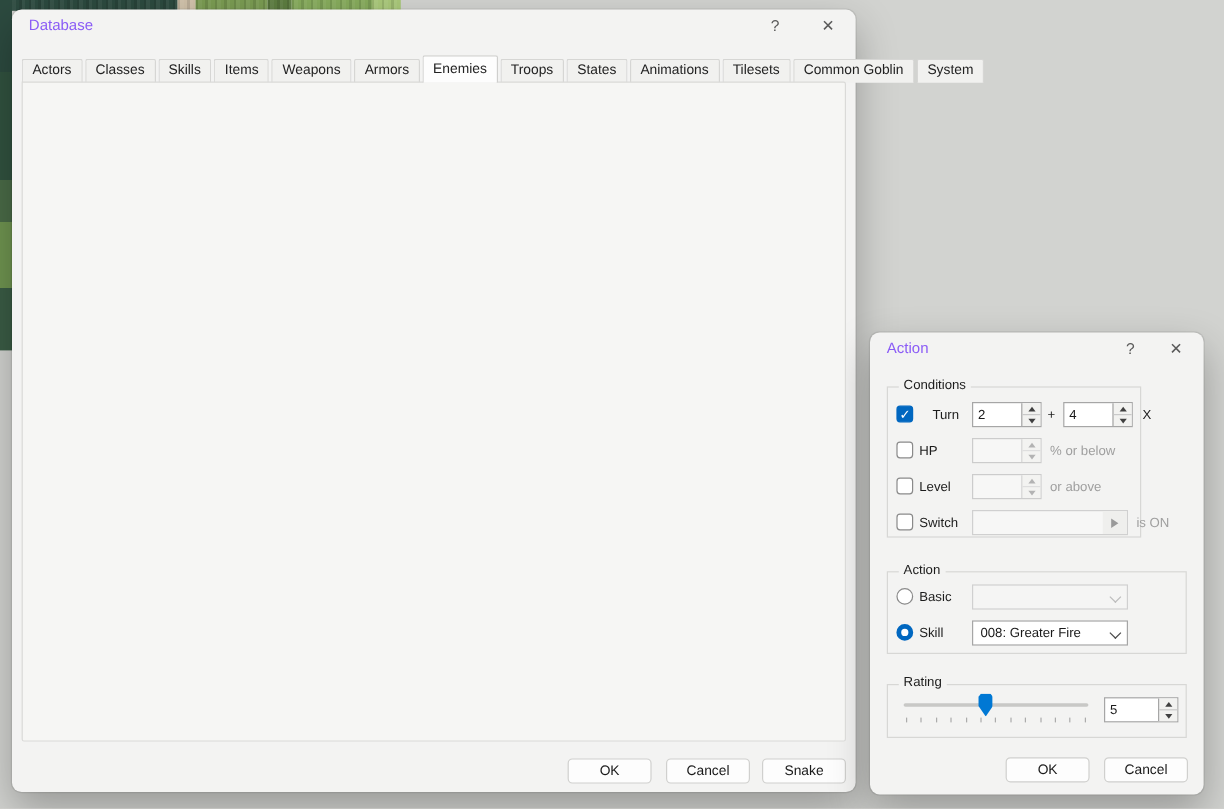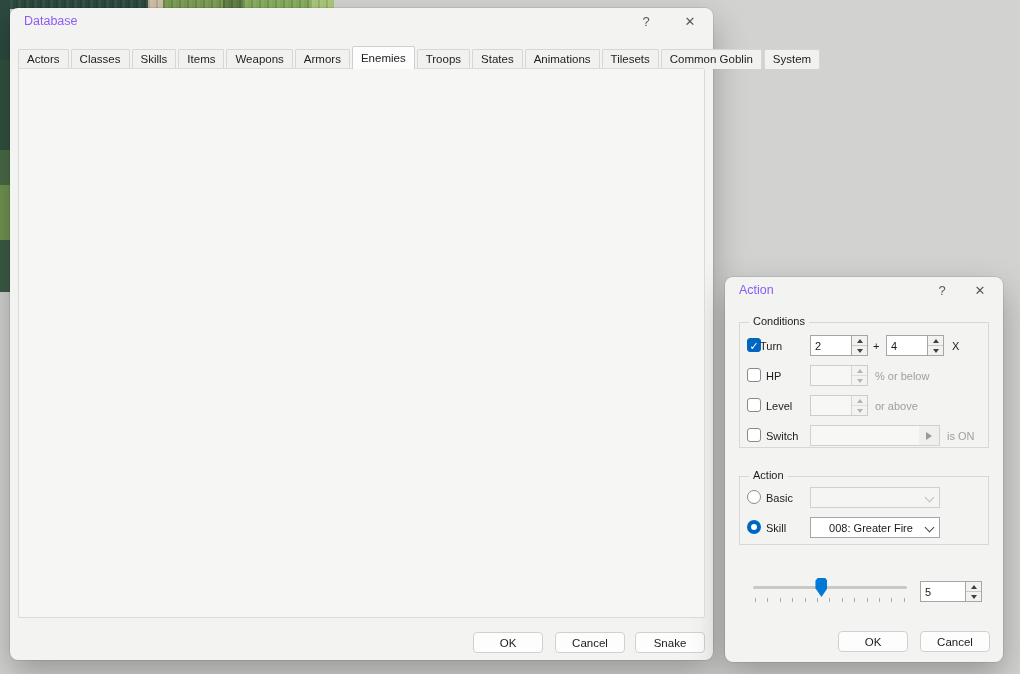--- a/index.html
+++ b/index.html
@@ -55,21 +55,21 @@
     border-left:3px solid transparent; border-right:3px solid transparent; }
   .sbtn.up::after { border-bottom:4px solid #404040; }
   .sbtn.dn::after { border-top:4px solid #404040; }
   .spin.disabled { border-color:#cccccc; background:#f7f7f6; }
   .spin.disabled .btns { border-left-color:#d5d5d5; background:#f3f3f1; }
   .spin.disabled .sbtn.up::after { border-bottom-color:#b3b3b3; }
   .spin.disabled .sbtn.dn::after { border-top-color:#b3b3b3; }
   .spin.disabled .sbtn + .sbtn { border-top-color:#dedede; }
 
   .dd { position:absolute; background:#fff; border:1px solid #a6a6a6; display:flex; align-items:center;
-    font-size:11px; padding:0 6px;text-align:center; }
+    font-size:11px; padding:0 6px; }
   .dd .dval { flex:1; overflow:hidden; white-space:nowrap; }
   .chev { width:8px; height:8px; position:relative; }
   .chev::after { content:""; position:absolute; left:1px; top:0; width:6px; height:6px;
     border-right:1.4px solid #4a4a4a; border-bottom:1.4px solid #4a4a4a; transform:rotate(45deg); }
   .dd.disabled { border-color:#d0d0d0; background:#f5f5f4; }
   .dd.disabled .chev::after { border-color:#bdbdbd; }
 
   
   .effbox { position:absolute; width:92px; height:304px; background:#fff; border:1px solid #898989;
     padding:4px 3px; }
@@ -523,26 +523,26 @@
     <button class="btn" style="left:463px;top:624px;width:70px;height:21px;">OK</button>
     <button class="btn" style="left:545px;top:624px;width:70px;height:21px;">Cancel</button>
     <button class="btn" style="left:625px;top:624px;width:70px;height:21px;">Snake</button>
   </div>
 
   <div class="win" style="left:725px;top:277px;width:278px;height:385px;">
     <div class="win-title">Action</div>
     <div class="cap-btn" style="right:52px;">?</div>
     <div class="cap-btn" style="right:14px;">✕</div>
 
-    <div class="group" style="left:14px;top:45px;width:250px;height:126px;">
+    <div class="group" style="left:14px;top:45px;width:212px;height:126px;">
       <span class="gl">Conditions</span>
     </div>
 
     <span class="cb checked" style="left:22px;top:61px;"></span>
-    <div class="lbl" style="left:35px;top:63px;">Turn</div>
+    <div class="lbl" style="left:52px;top:63px;">Turn</div>
     <div class="spin" style="left:85px;top:58px;width:58px;height:21px;">
       <div class="val">2</div>
       <div class="btns">
           <div class="sbtn up"></div>
           <div class="sbtn dn"></div>
         </div>
     </div>
     <div class="lbl" style="left:148px;top:63px;">+</div>
     <div class="spin" style="left:161px;top:58px;width:58px;height:21px;">
       <div class="val">4</div>
@@ -592,20 +592,23 @@
       <span class="dval"></span>
       <span class="chev"></span>
     </div>
     <span class="radio sel" style="left:22px;top:243px;"></span>
     <div class="lbl" style="left:41px;top:245px;">Skill</div>
     <div class="dd" style="left:85px;top:240px;width:130px;height:21px;">
       <span class="dval">008: Greater Fire</span>
       <span class="chev"></span>
     </div>
 
+    <div class="group" style="left:14px;top:293px;width:250px;height:45px;">
+      <span class="gl">Rating</span>
+    </div>
     <div class="track" style="left:28px;top:309px;width:154px;"></div>
     <div class="thumb" id="rating-thumb" style="top: 301px; left: 90.4444px;"></div>
     <div class="ticks" id="rating-ticks" style="left:30px;top:321px;width:150px;">
         <span class="tick"></span>
         <span class="tick"></span>
         <span class="tick"></span>
         <span class="tick"></span>
         <span class="tick"></span>
         <span class="tick"></span>
         <span class="tick"></span>

